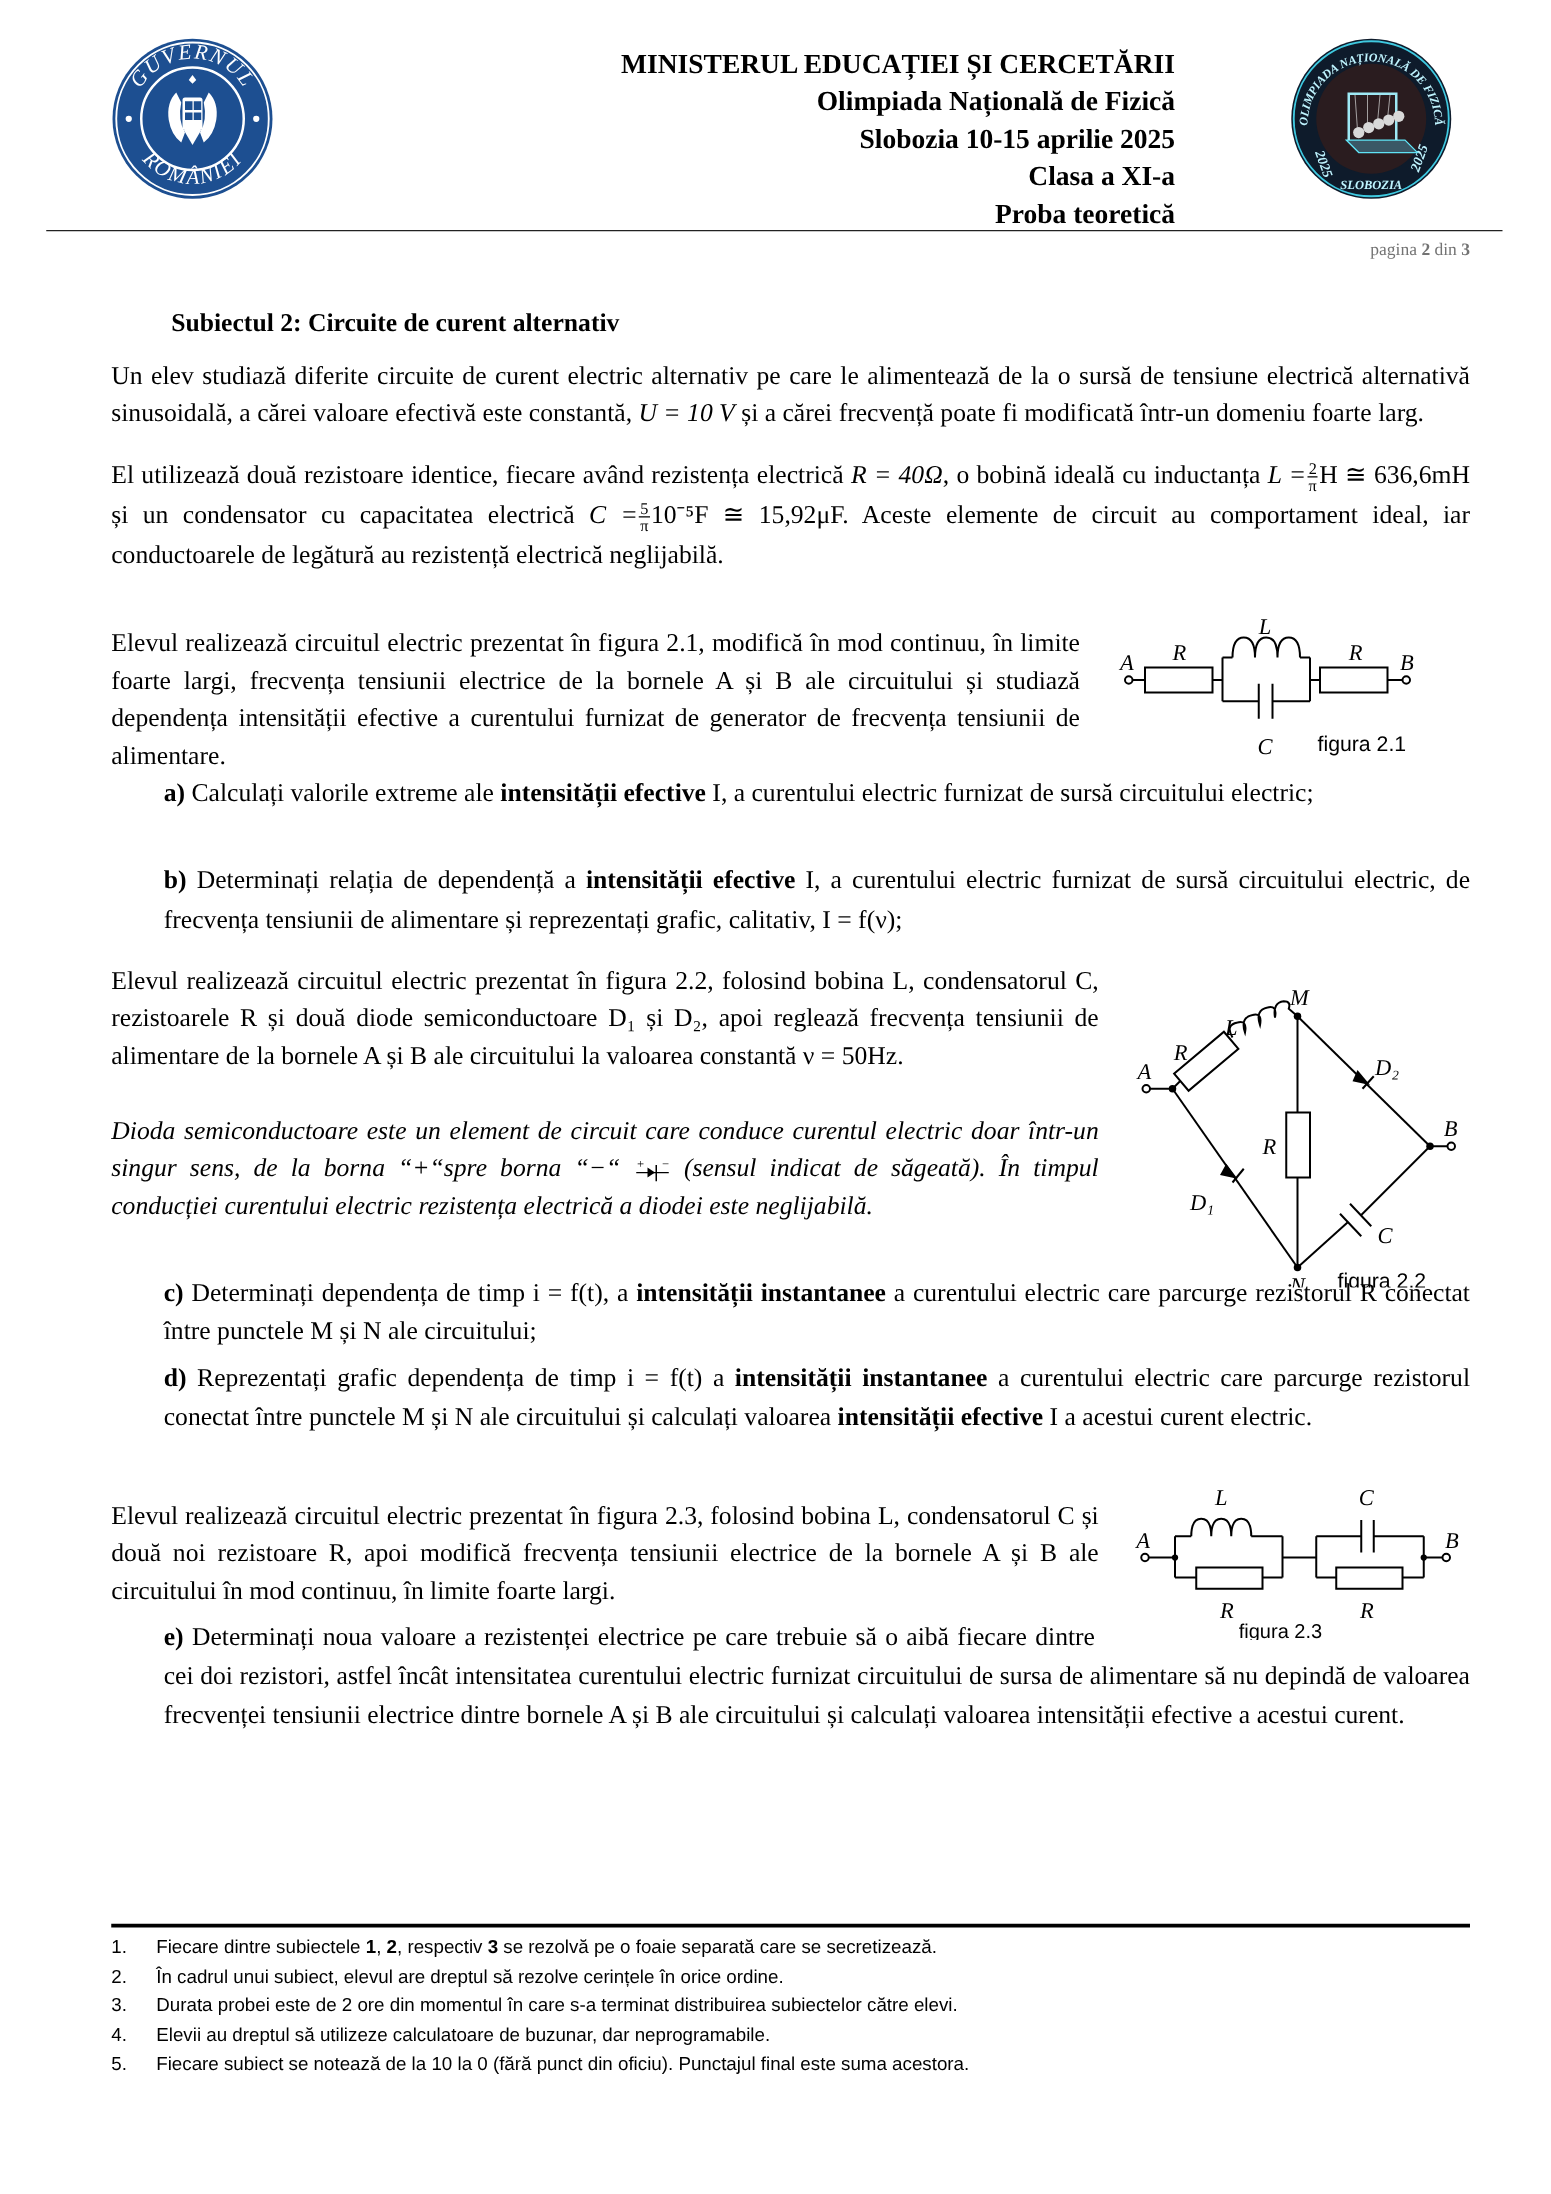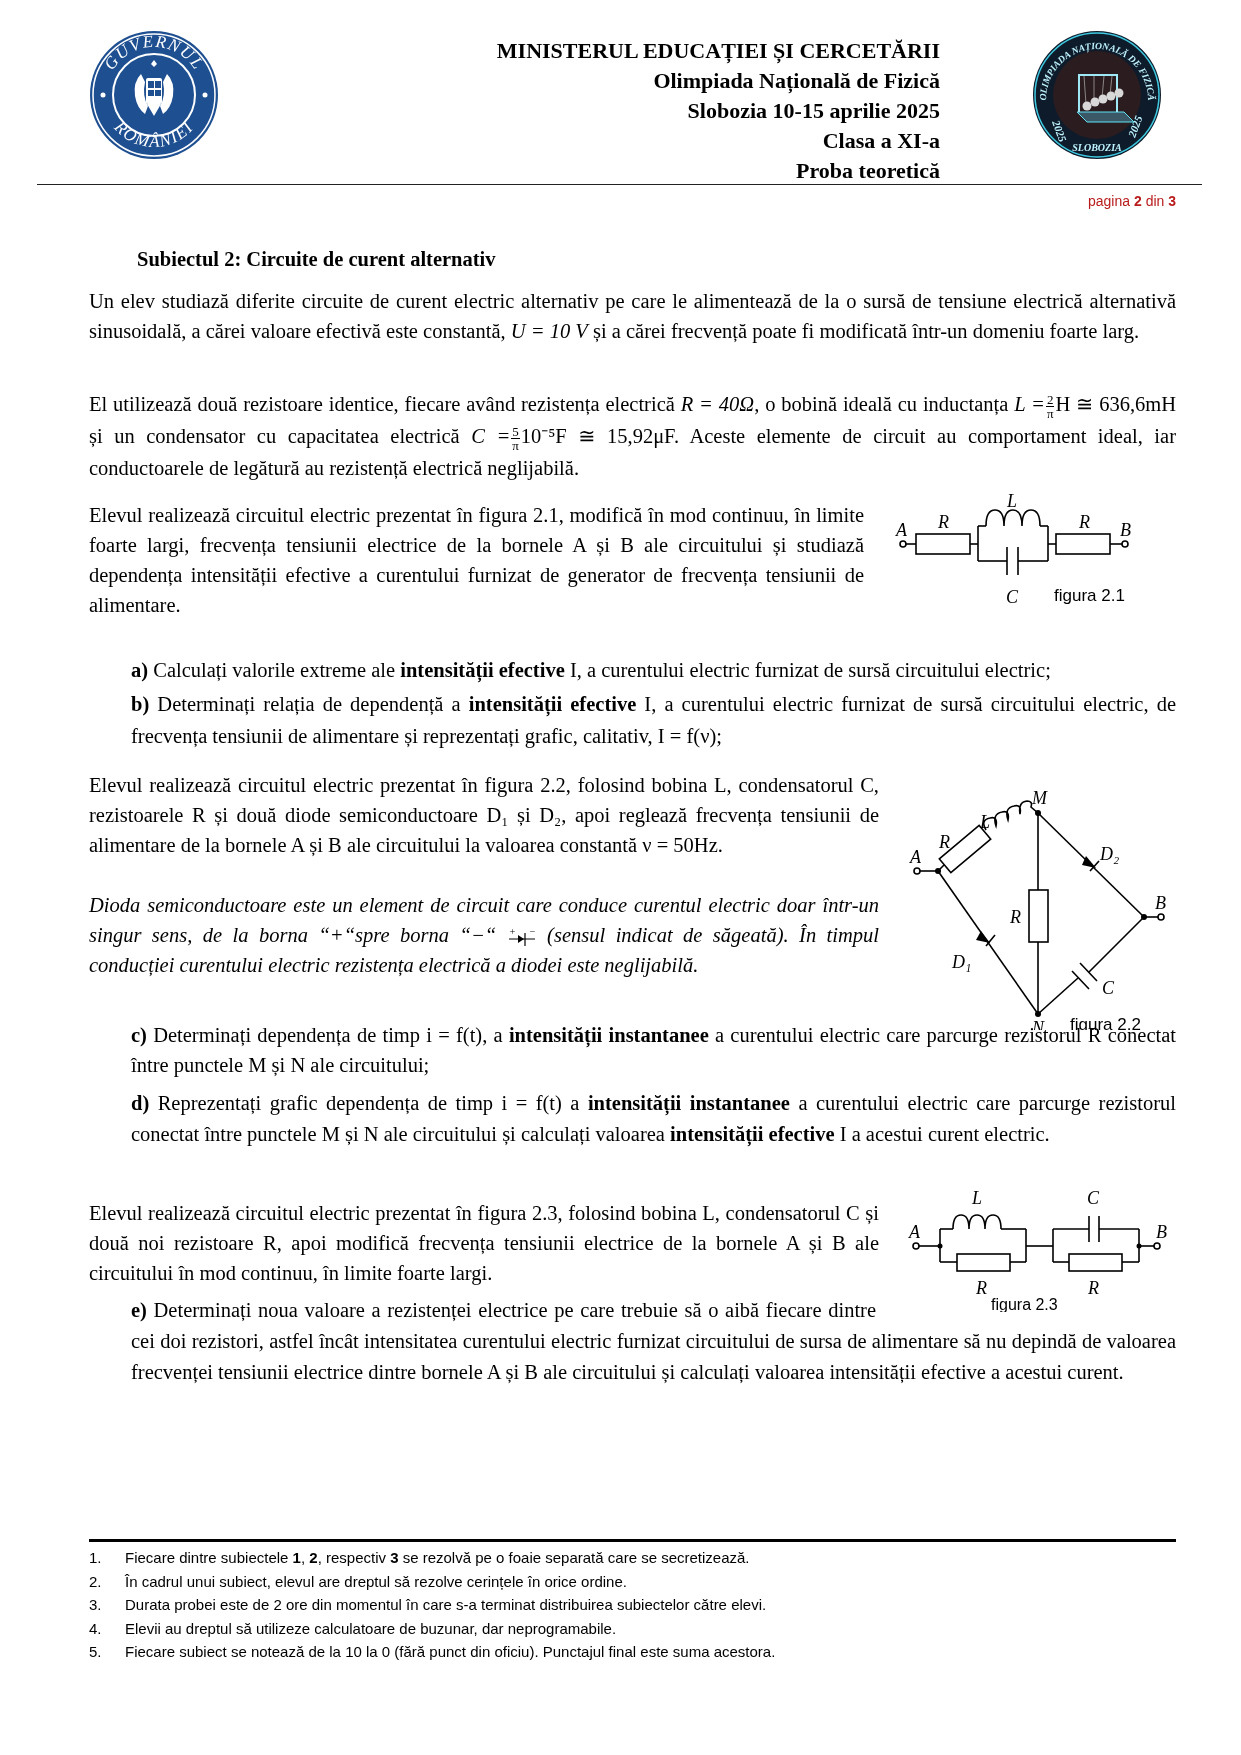--- a/index.html
+++ b/index.html
@@ -8,22 +8,22 @@
   .abs { position: absolute; }
 
   
   .logo { position: absolute; width: 130px; height: 130px; }
   #logo-gov { left: 89px; top: 30px; }
   #logo-olymp { left: 1032px; top: 30px; }
   .hdr { position: absolute; left: 300px; width: 640px; text-align: right;
          font-family: "Liberation Serif", serif; font-weight: bold; font-size: 22px; line-height: 30px; }
   #hdr-block { top: 36px; }
   .hrule { position: absolute; left: 37px; width: 1165px; height: 1px; background: #222; top: 184px; }
-  .pageno { position: absolute; right: 65px; top: 193px; font-family: Liberation Sans, sans-serif;
-            font-size: 14px; color: #b91c1c; }
+  .pageno { position: absolute; right: 65px; top: 193px; font-family: Liberation Serif, serif;
+            font-size: 14px; color: #737373; }
   .pageno b { font-weight: bold; }
 
   
   .p { position: absolute; left: 89px; font-size: 20.5px; line-height: 30px; text-align: justify; }
   .title { font-weight: bold; font-size: 20.5px; margin-left: 48px; }
   i.v { font-style: italic; }
   .frac { display: inline-block; vertical-align: middle; text-align: center; font-size: 13px; line-height: 13px; margin: 0 1px; }
   .frac span { display: block; }
   .frac .num { border-bottom: 1px solid #000; padding: 0 1px; }
   .hang { padding-left: 72px; text-indent: -30px; }
@@ -116,21 +116,21 @@
   <b>2</b>
   <span>din</span>
   <b>3</b>
 </div>
 
 <div class="p title" style="top:244px;">Subiectul 2: Circuite de curent alternativ</div>
 
 <div class="p" style="top:286px; width:1087px;">
   <span>Un elev studiază diferite circuite de curent electric alternativ pe care le alimentează de la o sursă de tensiune electrică alternativă sinusoidală, a cărei valoare efectivă este constantă, </span><i class="v">U = 10 V</i><span> și a cărei frecvență poate fi modificată într-un domeniu foarte larg.</span>
 </div>
-<div class="p" style="top:388px; width:1087px; line-height:32px;">
+<div class="p" style="top:364px; width:1087px; line-height:32px;">
   <span>El utilizează două rezistoare identice, fiecare având rezistența electrică </span><i class="v">R = 40Ω</i><span>, o bobină ideală cu inductanța </span>
   <i class="v">L =</i><span class="frac"><span class="num">2</span><span>π</span></span><span>H ≅ 636,6mH</span><span> și un condensator cu capacitatea electrică </span><i class="v">C =</i><span class="frac"><span class="num">5</span><span>π</span></span><span>10⁻⁵F ≅ 15,92μF</span><span>. Aceste elemente de circuit au comportament ideal, iar conductoarele de legătură au rezistență electrică neglijabilă.</span>
 </div>
 
 <div class="p" style="top:500px; width:775px;">Elevul realizează circuitul electric prezentat în figura 2.1, modifică în mod continuu, în limite foarte largi, frecvența tensiunii electrice de la bornele A și B ale circuitului și studiază dependența intensității efective a curentului furnizat de generator de frecvența tensiunii de alimentare.</div>
 
 <svg class="abs" style="left:880px; top:494px;" width="290" height="116" viewBox="0 0 290 116">
   <g stroke="#000" stroke-width="1.6" fill="none">
     <circle cx="23" cy="50" r="3" fill="#fff"></circle>
     <line x1="26" y1="50" x2="36" y2="50"></line>
@@ -153,21 +153,21 @@
   <text x="16" y="42" font-size="18">A</text>
   <text x="58" y="34" font-size="18">R</text>
   <text x="127" y="13" font-size="18">L</text>
   <text x="199" y="34" font-size="18">R</text>
   <text x="240" y="42" font-size="18">B</text>
   <text x="126" y="109" font-size="18">C</text>
   <text class="cap" x="174" y="107" font-size="17">figura 2.1</text>
 </svg>
 
 <div class="p" style="top:620px; width:1087px;">
-  <div class="hang" style="padding-left:72px;margin-top:35px;">
+  <div class="hang" style="padding-left:72px;">
     <b>a)</b><span> Calculați valorile extreme ale </span><b>intensității efective</b><span> I, a curentului electric furnizat de sursă circuitului electric;</span>
   </div>
 </div>
 <div class="p" style="top:688px; width:1087px; line-height:32px;">
   <div style="padding-left:42px;">
     <b>b)</b><span> Determinați relația de dependență a </span><b>intensității efective</b><span> I, a curentului electric furnizat de sursă circuitului electric, de frecvența tensiunii de alimentare și reprezentați grafic, calitativ, I = f(ν);</span>
   </div>
 </div>
 
 <div class="p" style="top:770px; width:790px;">Elevul realizează circuitul electric prezentat în figura 2.2, folosind bobina L, condensatorul C, rezistoarele R și două diode semiconductoare D₁ și D₂, apoi reglează frecvența tensiunii de alimentare de la bornele A și B ale circuitului la valoarea constantă ν = 50Hz.</div>

